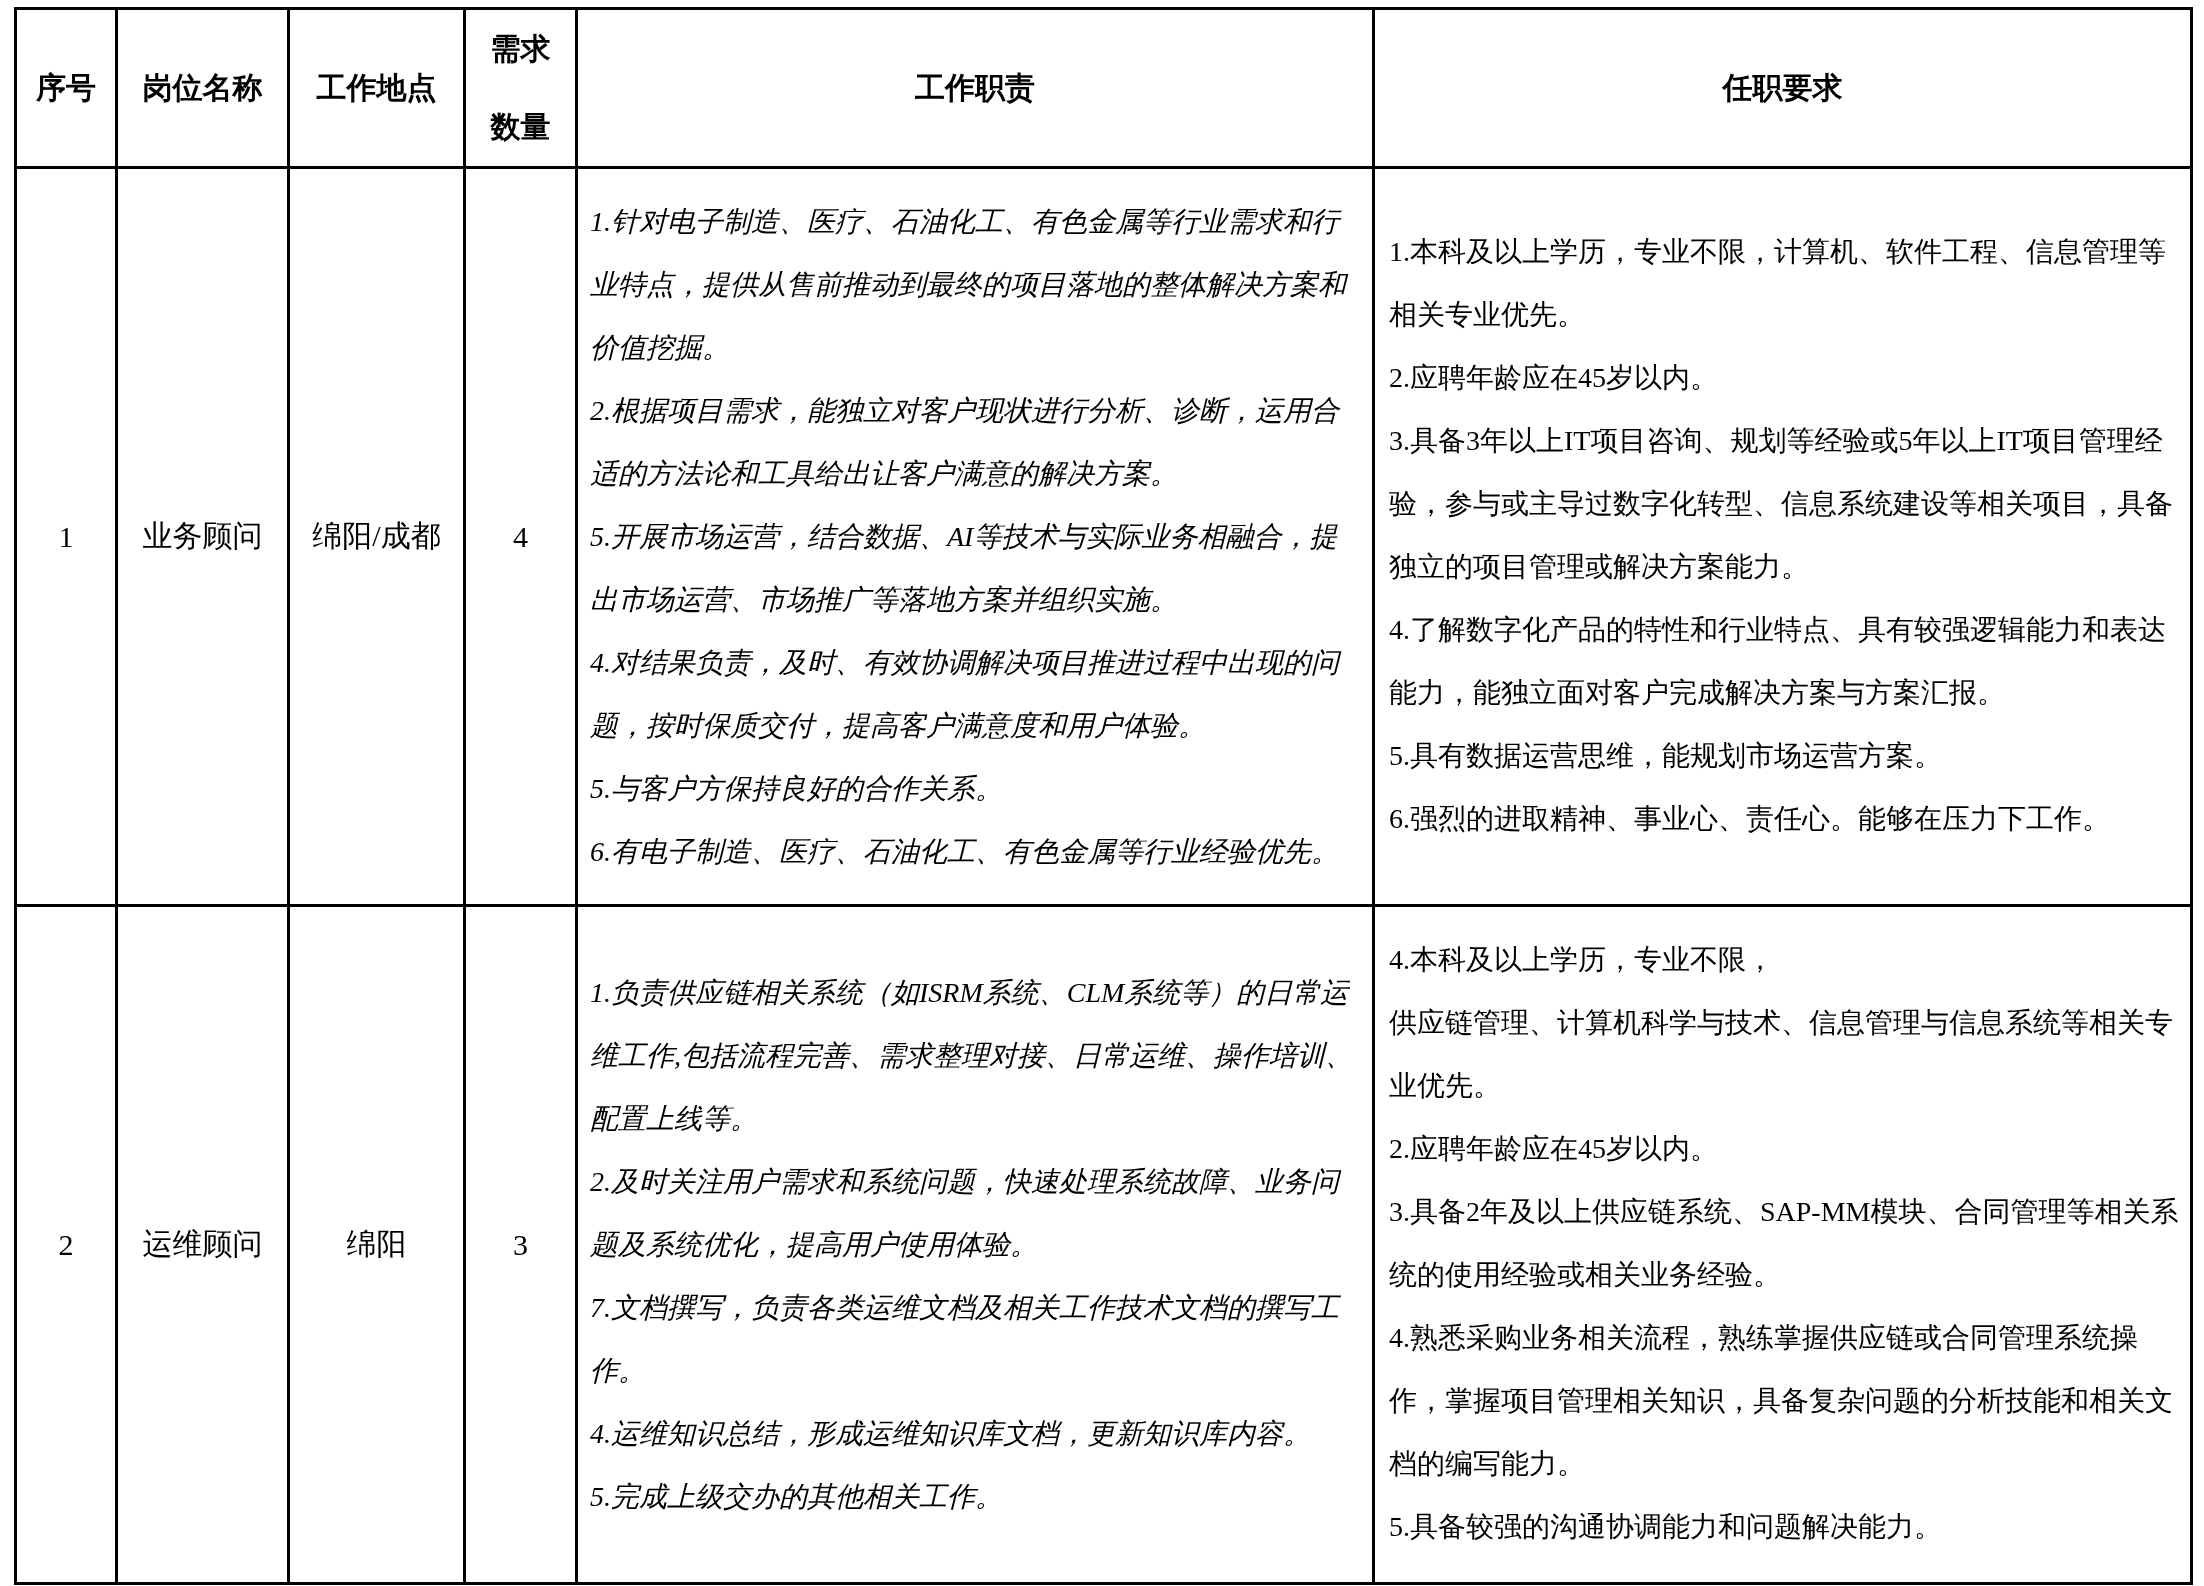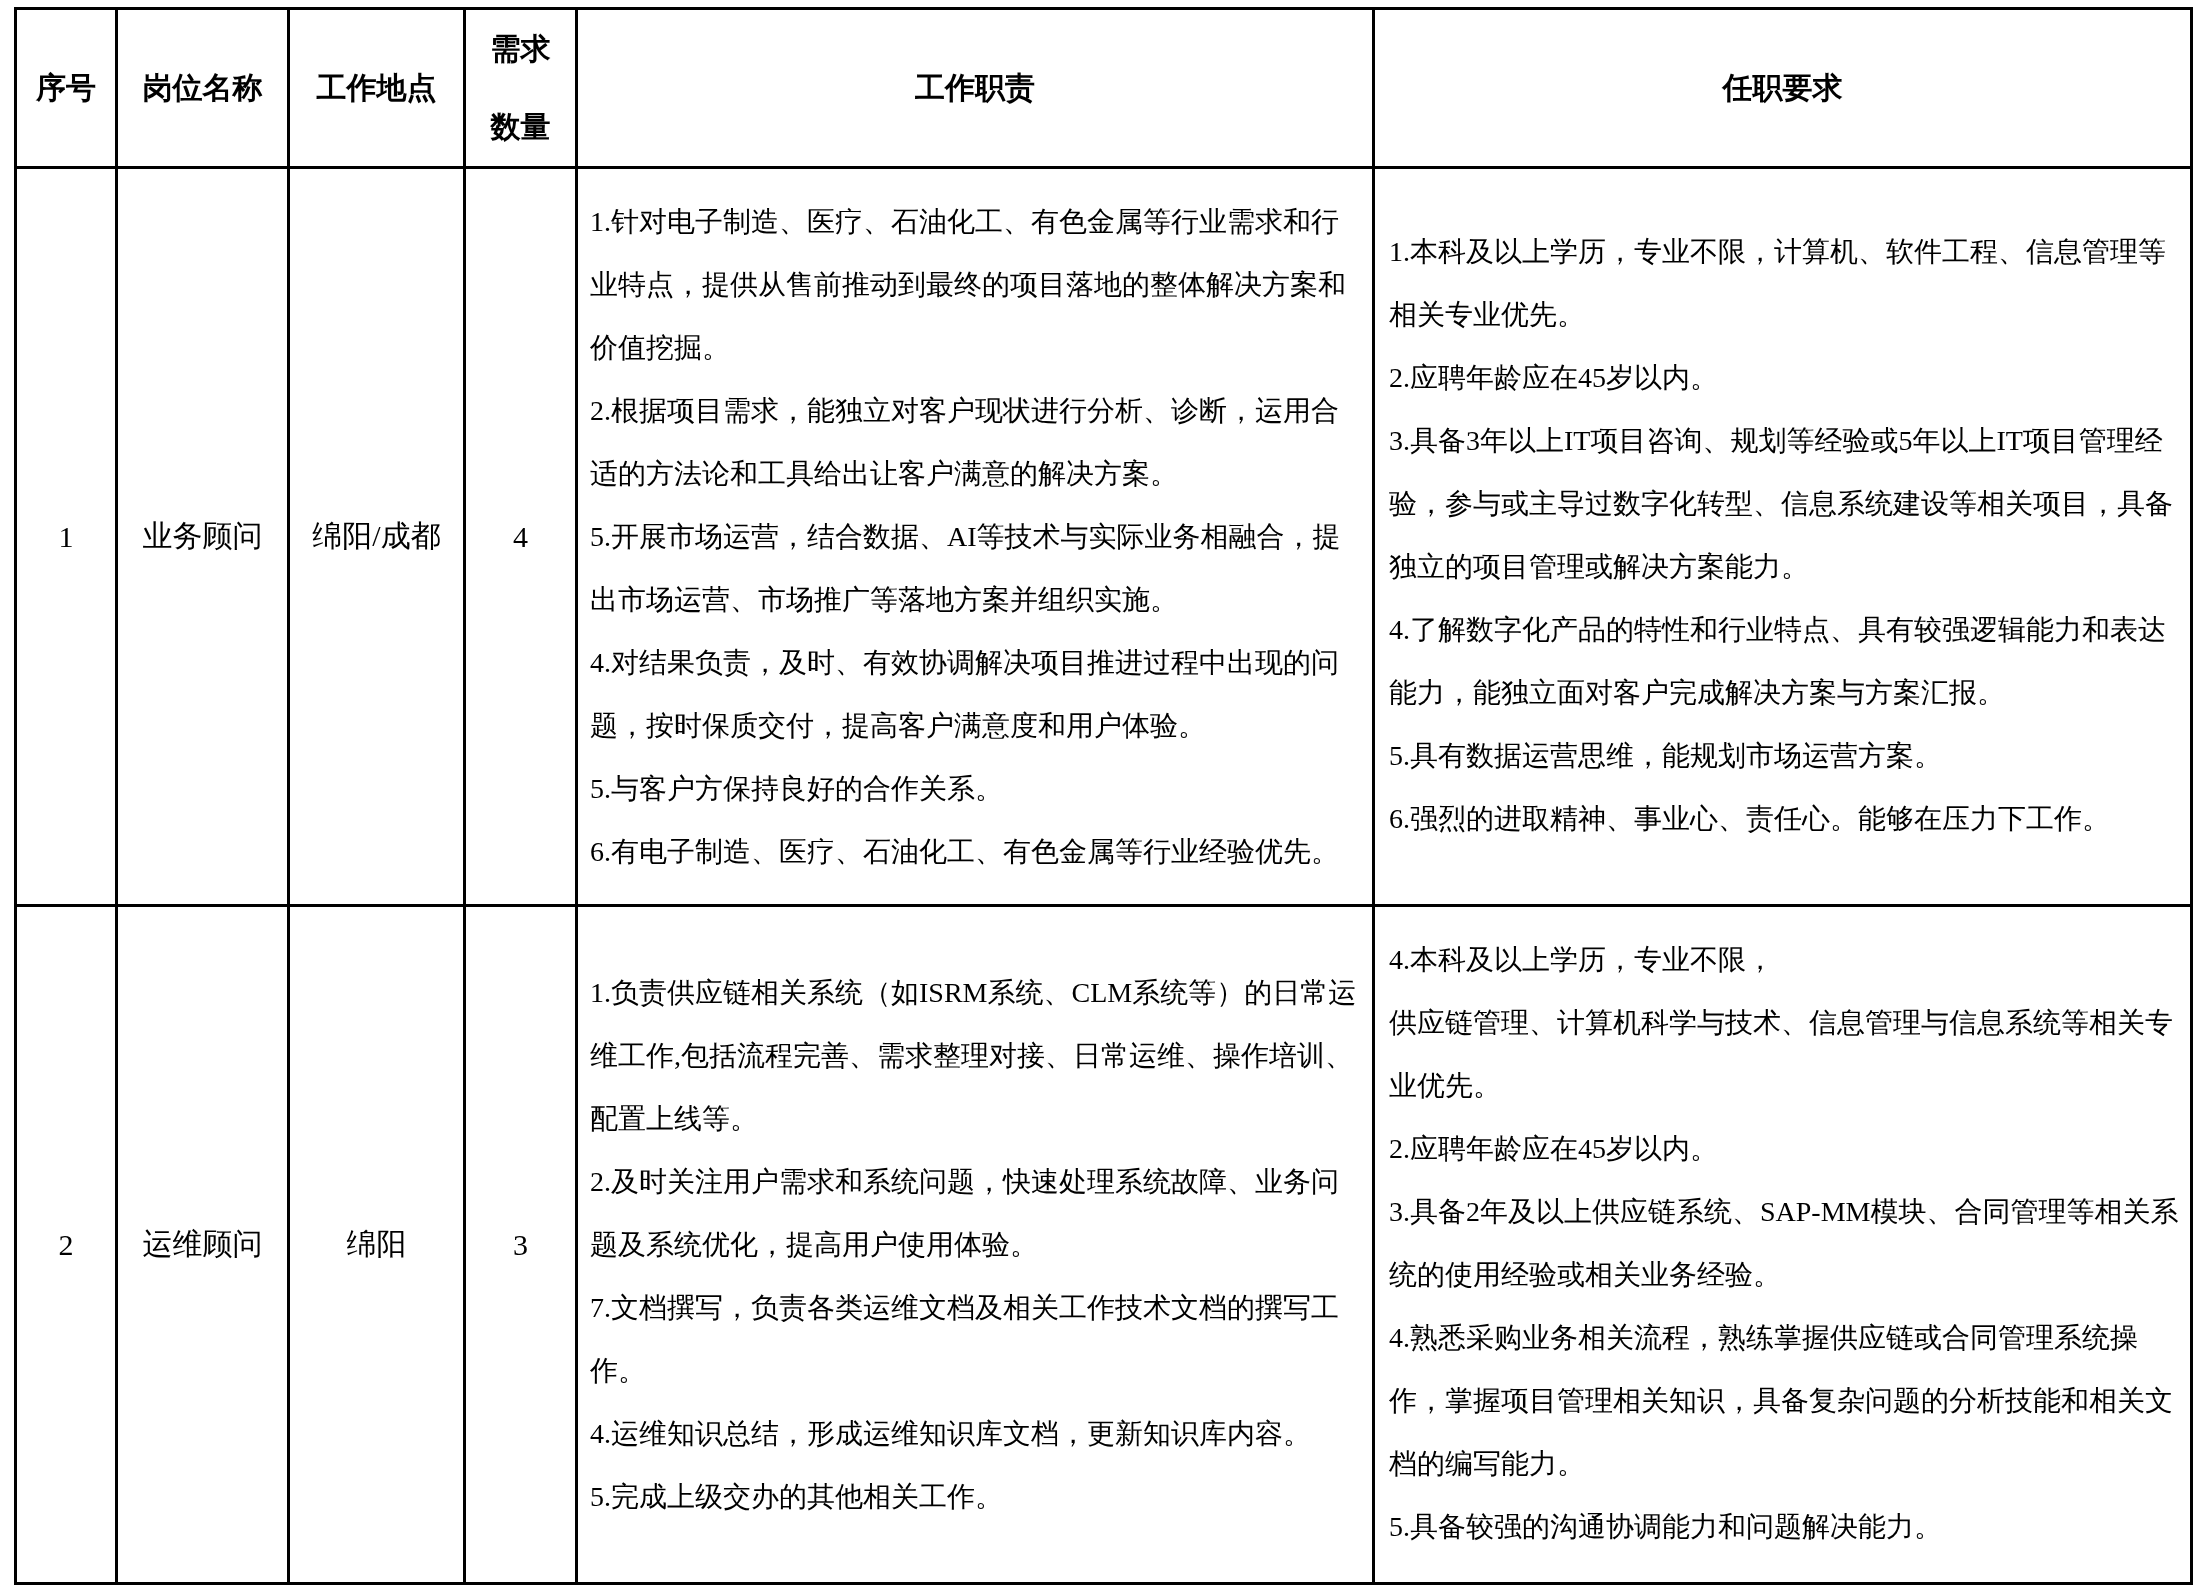--- a/index.html
+++ b/index.html
@@ -50,21 +50,21 @@
   td.text-cell {
     text-align: left;
     padding: 0 9px;
   }
   td.text-cell p {
     margin: 0;
     font-size: 28px;
     line-height: 63px;
     text-align: left;
   }
-  td.duties-cell      { padding: 0 10px 0 12px; }
+  td.duties-cell      { padding: 0 10px 0 12px; font-style: italic; }
   td.requirements-cell{ padding: 0 10px 4px 14px; }
 </style>
 </head>
 <body>
 
 <table class="jobs">
   <colgroup>
     <col style="width:101px">
     <col style="width:172px">
     <col style="width:176px">

